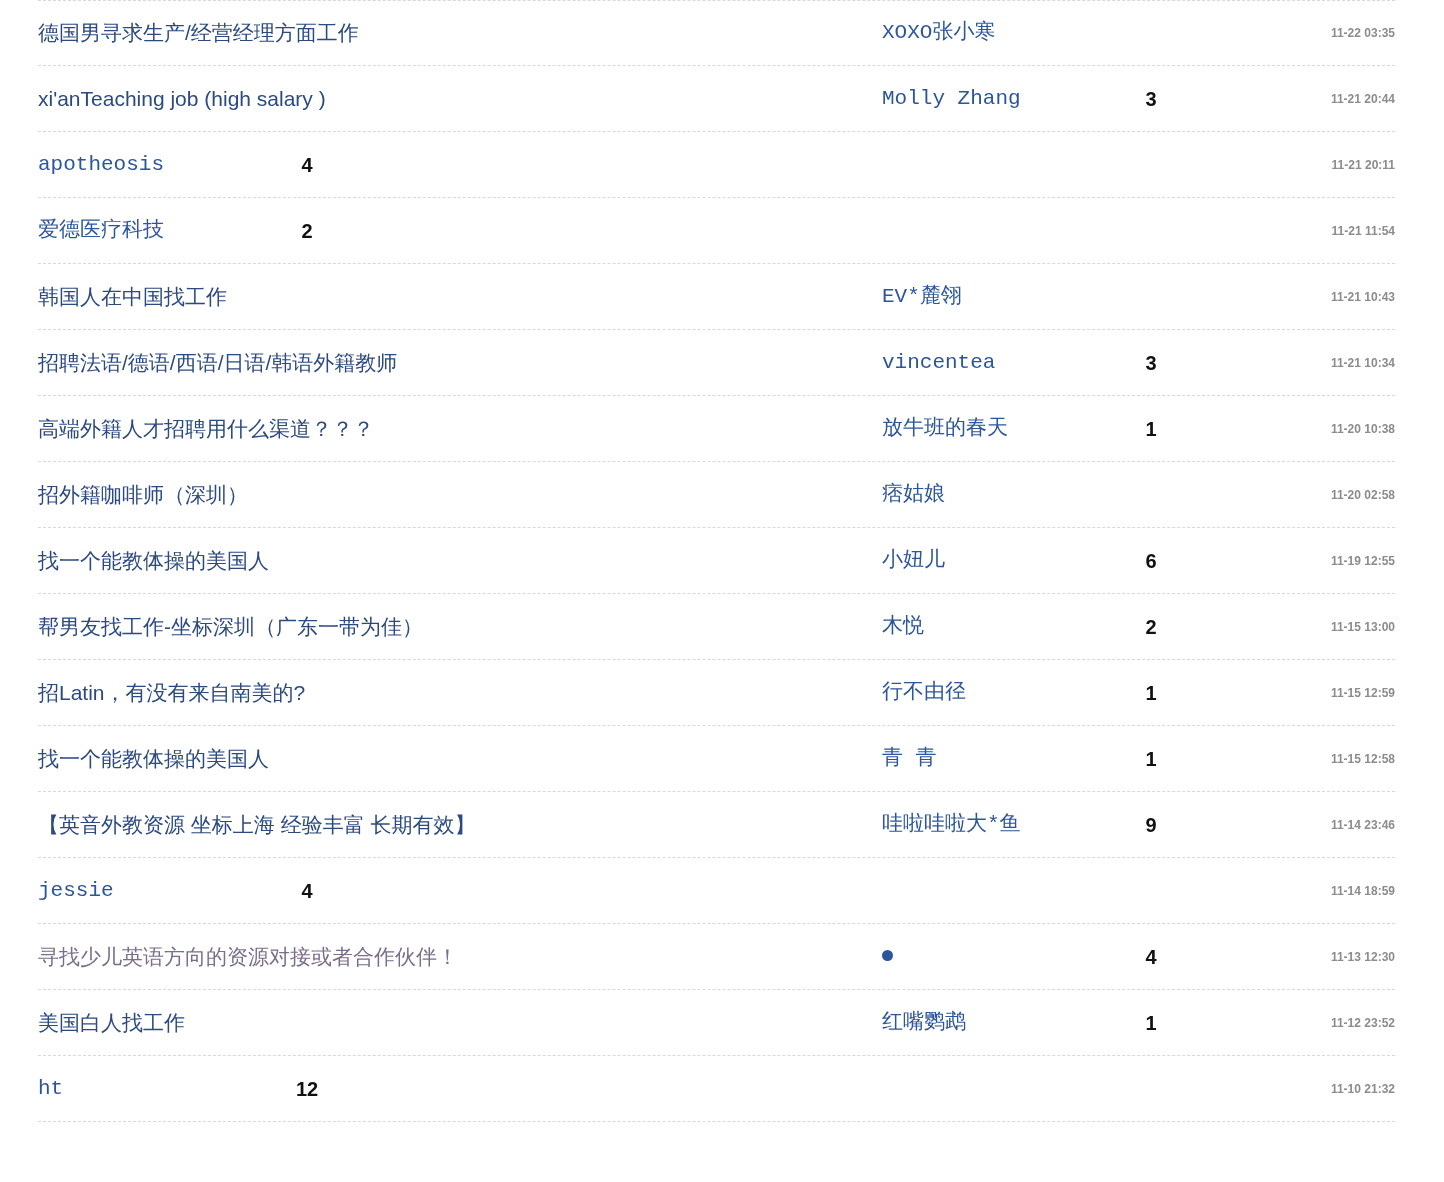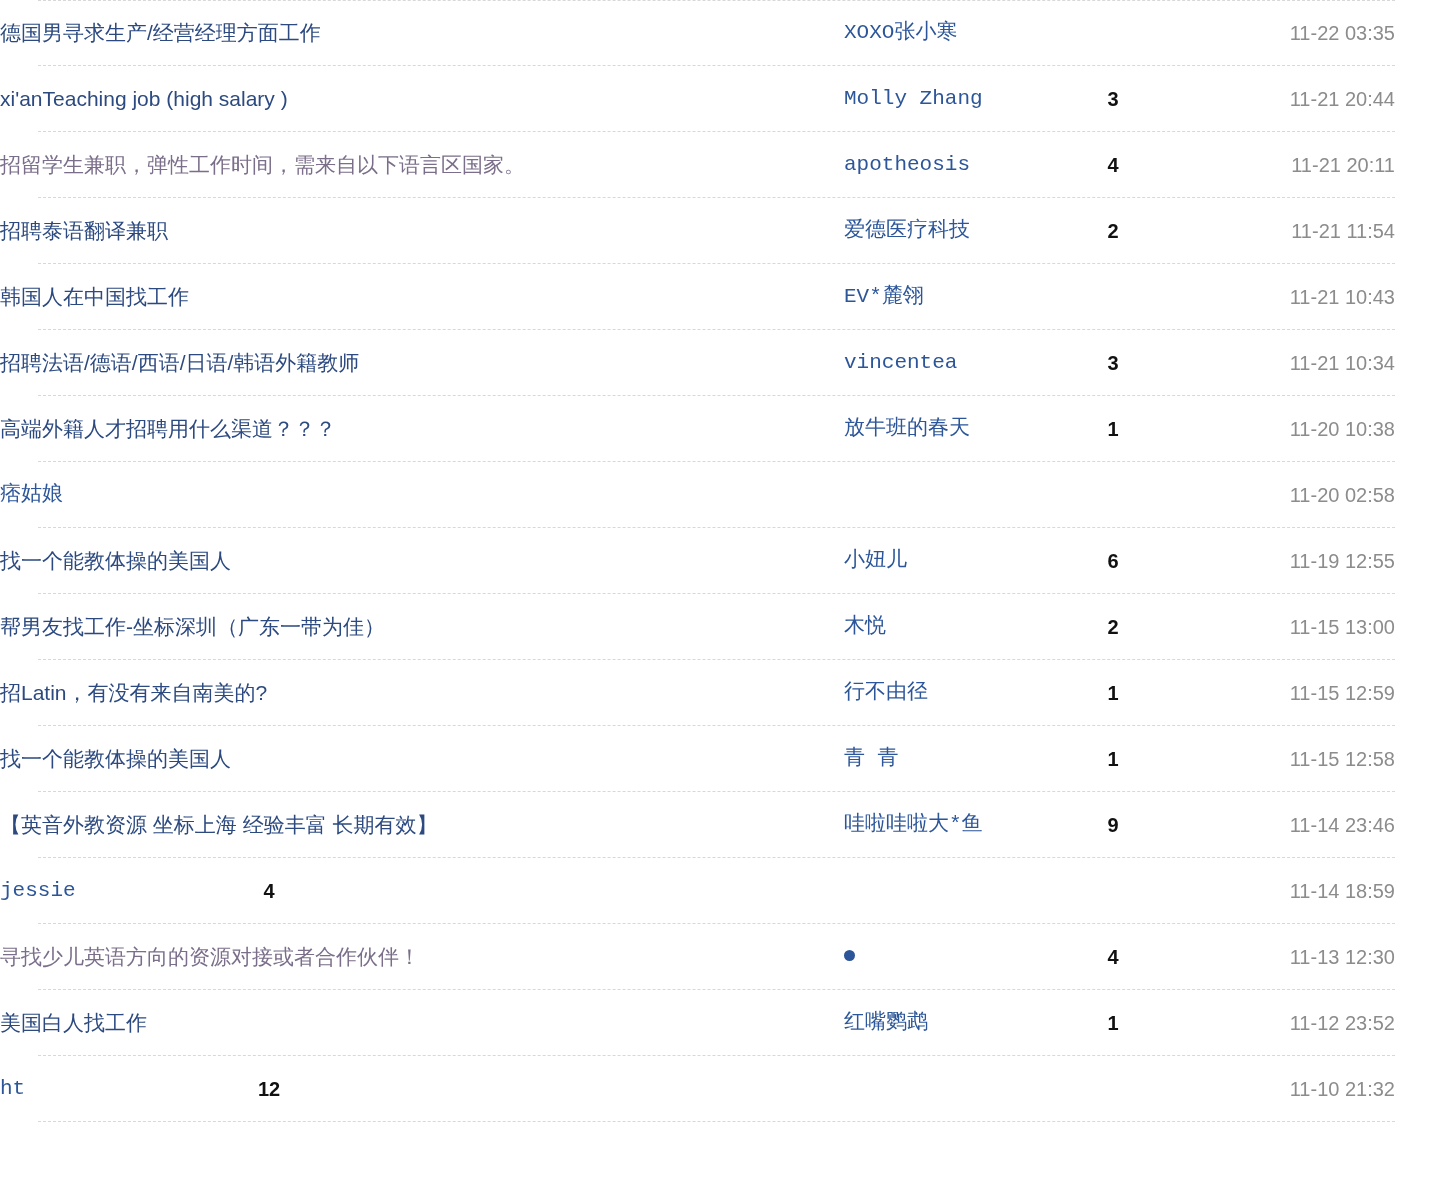--- a/index.html
+++ b/index.html
@@ -19,20 +19,21 @@
     width: 1444px;
     box-sizing: border-box;
   }
 
   .thread-row {
     position: relative;
     display: flex;
     align-items: center;
     height: 66px;
     box-sizing: border-box;
+    padding-left: 38px;
     padding-right: 49px;
   }
 
   
   .thread-row::after {
     content: "";
     position: absolute;
     left: 38px;
     right: 49px;
     bottom: 0;
@@ -83,24 +84,25 @@
     text-align: center;
     font-size: 20px;
     line-height: 28px;
     color: #111111;
     font-weight: 700;
   }
 
   .col-date {
     flex: 1 1 auto;
     text-align: right;
-    font-size: 20px;
+    font-size: 12px;
     line-height: 28px;
     color: #8c8c8c;
     white-space: nowrap;
+    font-weight: bold;
   }
 
   .dot-avatar {
     display: inline-block;
     width: 11px;
     height: 11px;
     border-radius: 50%;
     background: #2c5699;
     vertical-align: middle;
     position: relative;
@@ -117,27 +119,25 @@
       <div class="col-replies"></div>
       <div class="col-date">11-22 03:35</div>
     </div>
     <div class="thread-row">
       <a class="col-title">xi'anTeaching job (high salary )</a>
       <a class="col-author">Molly Zhang</a>
       <div class="col-replies">3</div>
       <div class="col-date">11-21 20:44</div>
     </div>
     <div class="thread-row">
-      <a class="col-title visited">招留学生兼职，弹性工作时间，需来自以下语言区国家。</a>
       <a class="col-author">apotheosis</a>
       <div class="col-replies">4</div>
       <div class="col-date">11-21 20:11</div>
     </div>
     <div class="thread-row">
-      <a class="col-title">招聘泰语翻译兼职</a>
       <a class="col-author">爱德医疗科技</a>
       <div class="col-replies">2</div>
       <div class="col-date">11-21 11:54</div>
     </div>
     <div class="thread-row">
       <a class="col-title">韩国人在中国找工作</a>
       <a class="col-author">EV*麓翎</a>
       <div class="col-replies"></div>
       <div class="col-date">11-21 10:43</div>
     </div>
@@ -147,20 +147,21 @@
       <div class="col-replies">3</div>
       <div class="col-date">11-21 10:34</div>
     </div>
     <div class="thread-row">
       <a class="col-title">高端外籍人才招聘用什么渠道？？？</a>
       <a class="col-author">放牛班的春天</a>
       <div class="col-replies">1</div>
       <div class="col-date">11-20 10:38</div>
     </div>
     <div class="thread-row">
+      <a class="col-title">招外籍咖啡师（深圳）</a>
       <a class="col-author">痞姑娘</a>
       <div class="col-replies"></div>
       <div class="col-date">11-20 02:58</div>
     </div>
     <div class="thread-row">
       <a class="col-title">找一个能教体操的美国人</a>
       <a class="col-author">小妞儿</a>
       <div class="col-replies">6</div>
       <div class="col-date">11-19 12:55</div>
     </div>

